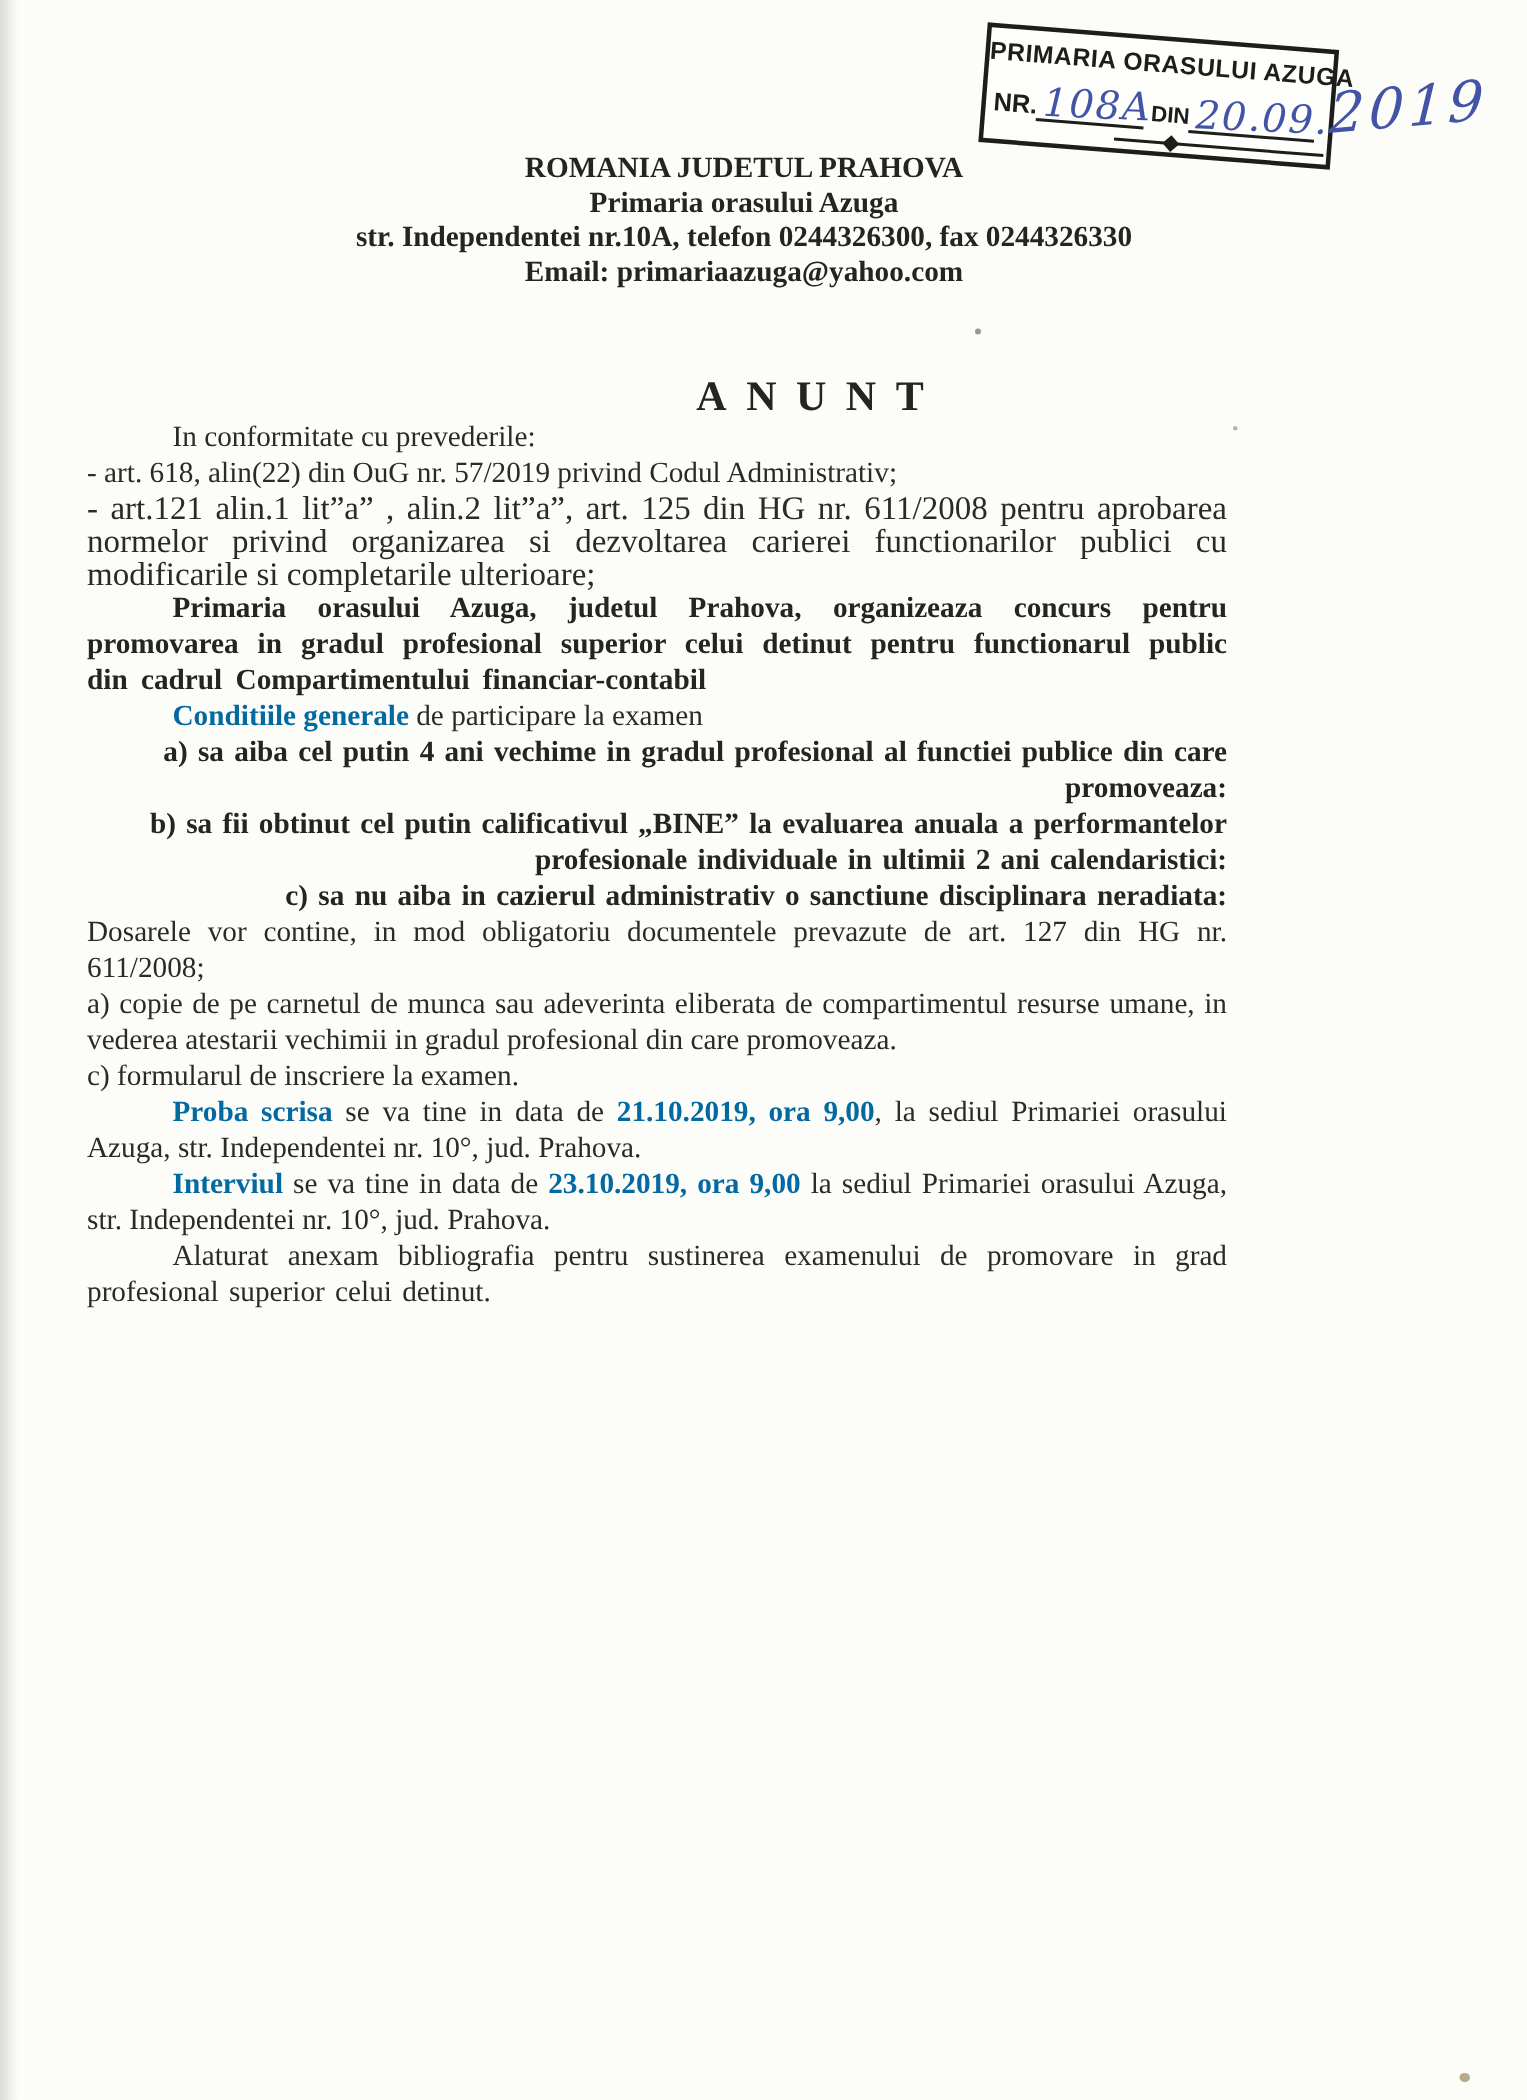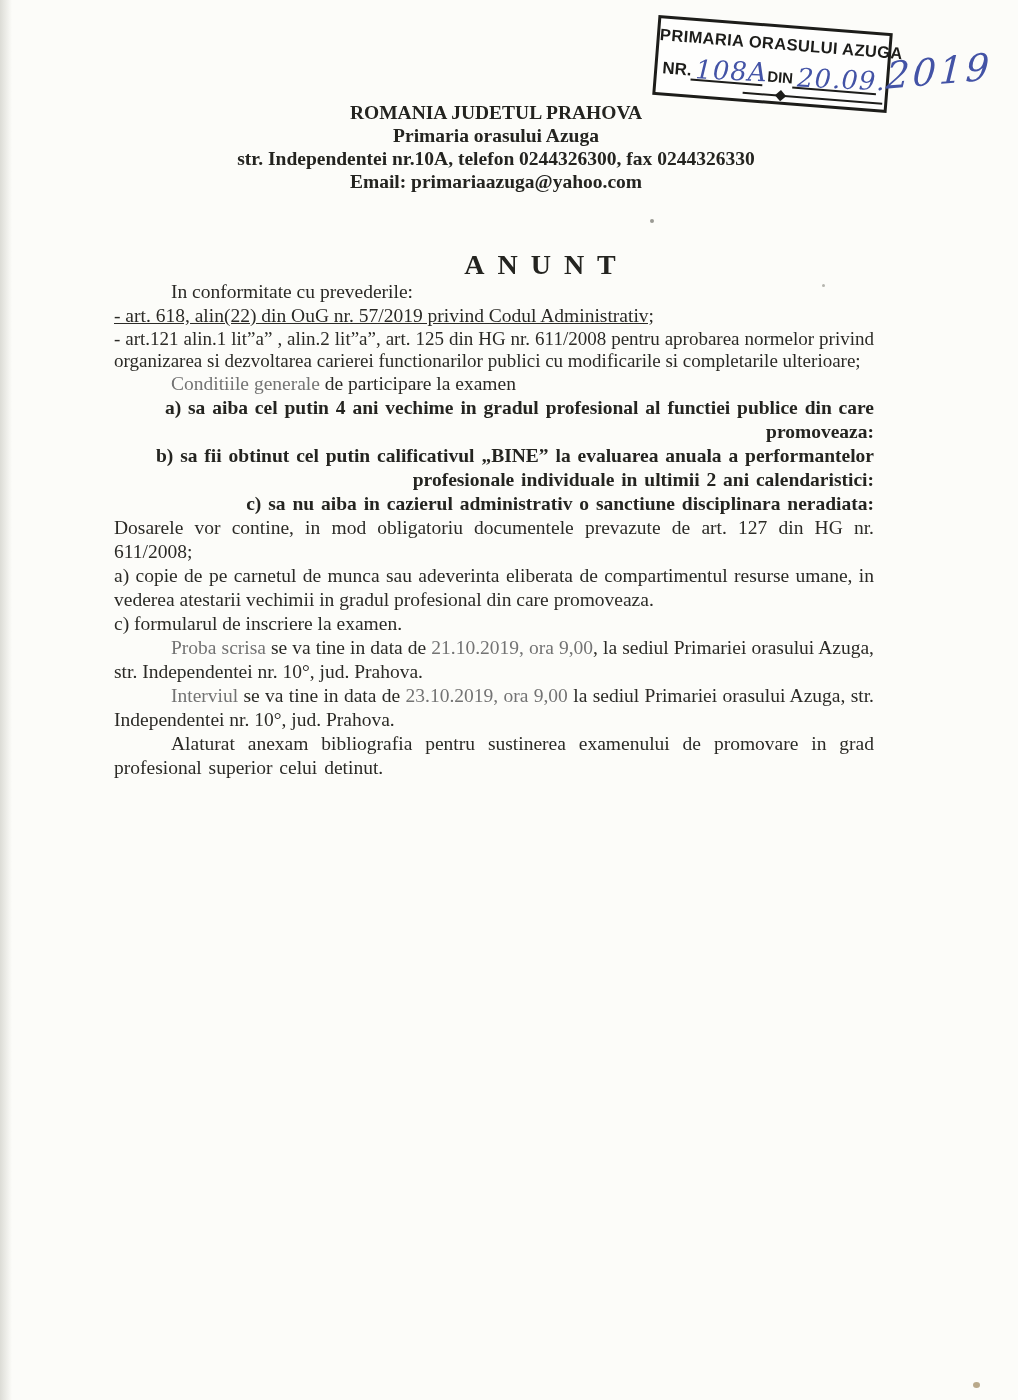--- a/index.html
+++ b/index.html
@@ -69,30 +69,30 @@
     font-size:19.5px; line-height:23px; transform:translateX(-13px);
     color:#242420;
   }
   .doc-title{
     margin-top:57px; text-align:center; font-weight:700; font-size:28px;
     line-height:30px; letter-spacing:13px; padding-left:75px; color:#242420;
   }
 
   
   .body-text{
-    margin-left:114px; width:760px; font-size:19.5px; line-height:24px;
+    margin-left:58px; width:760px; font-size:19.5px; line-height:24px;
   }
   .body-text p{ margin:0; }
   .indent{ text-indent:57px; }
   .just{ text-align:justify; }
-  .b{ font-weight:400; color:#737373; }
+  .b{ font-weight:700; color:#0369a1; }
 
   .p-lead{ margin-top:44px; }
-  .p-item1{ margin-left:70px;text-decoration:underline; }
-  .p-item2{ margin-left:33px; font-size:19px; line-height:22px;font-family:Liberation Serif, serif; }
+  .p-item1{ margin-left:70px; }
+  .p-item2{ margin-left:33px; font-size:22px; line-height:22px;font-family:Liberation Serif, serif; }
   .p-org{ margin-top:14px; font-weight:700; color:#242420; word-spacing:4px; }
   .p-cond-head{ margin-top:16px; }
   .p-cond{ font-weight:700; color:#242420; word-spacing:2px;text-align:right; }
   .p-dosare1{ margin-top:20px; word-spacing:2px; }
   .p-proba{ margin-top:20px; }
   .p-interviu{ margin-top:44px; }
   .p-relatii{ margin-top:14px; word-spacing:3px; }
   .p-anexa{ margin-top:38px; word-spacing:2px; }
 </style>
 </head>
@@ -130,20 +130,21 @@
   </div>
 
   <div class="doc-title">ANUNT</div>
 
   <div class="body-text">
 
     <p class="p-lead indent">In conformitate cu prevederile:</p>
     <p class="p-item1">- art. 618, alin(22) din OuG nr. 57/2019 privind Codul Administrativ;</p>
     <p class="p-item2 just">- art.121 alin.1 lit”a” , alin.2 lit”a”, art. 125 din HG nr. 611/2008 pentru aprobarea normelor privind organizarea si dezvoltarea carierei functionarilor publici cu modificarile si completarile ulterioare;</p>
 
+    <p class="p-org indent just">Primaria orasului Azuga, judetul Prahova, organizeaza concurs pentru promovarea in gradul profesional superior celui detinut pentru functionarul public din cadrul Compartimentului financiar-contabil</p>
 
     <p class="p-cond-head indent"><span class="b">Conditiile generale</span><span> de participare la examen</span></p>
     <p class="p-cond just">a) sa aiba cel putin 4 ani vechime in gradul profesional al functiei publice din care promoveaza:</p>
     <p class="p-cond just">b) sa fii obtinut cel putin calificativul „BINE” la evaluarea anuala a performantelor profesionale individuale in ultimii 2 ani calendaristici:</p>
     <p class="p-cond">c) sa nu aiba in cazierul administrativ o sanctiune disciplinara neradiata:</p>
 
     <p class="just">Dosarele vor contine, in mod obligatoriu documentele prevazute de art. 127 din HG nr. 611/2008;</p>
     <p class="just">a) copie de pe carnetul de munca sau adeverinta eliberata de compartimentul resurse umane, in vederea atestarii vechimii in gradul profesional din care promoveaza.</p>
     <p>c) formularul de inscriere la examen.</p>
 

